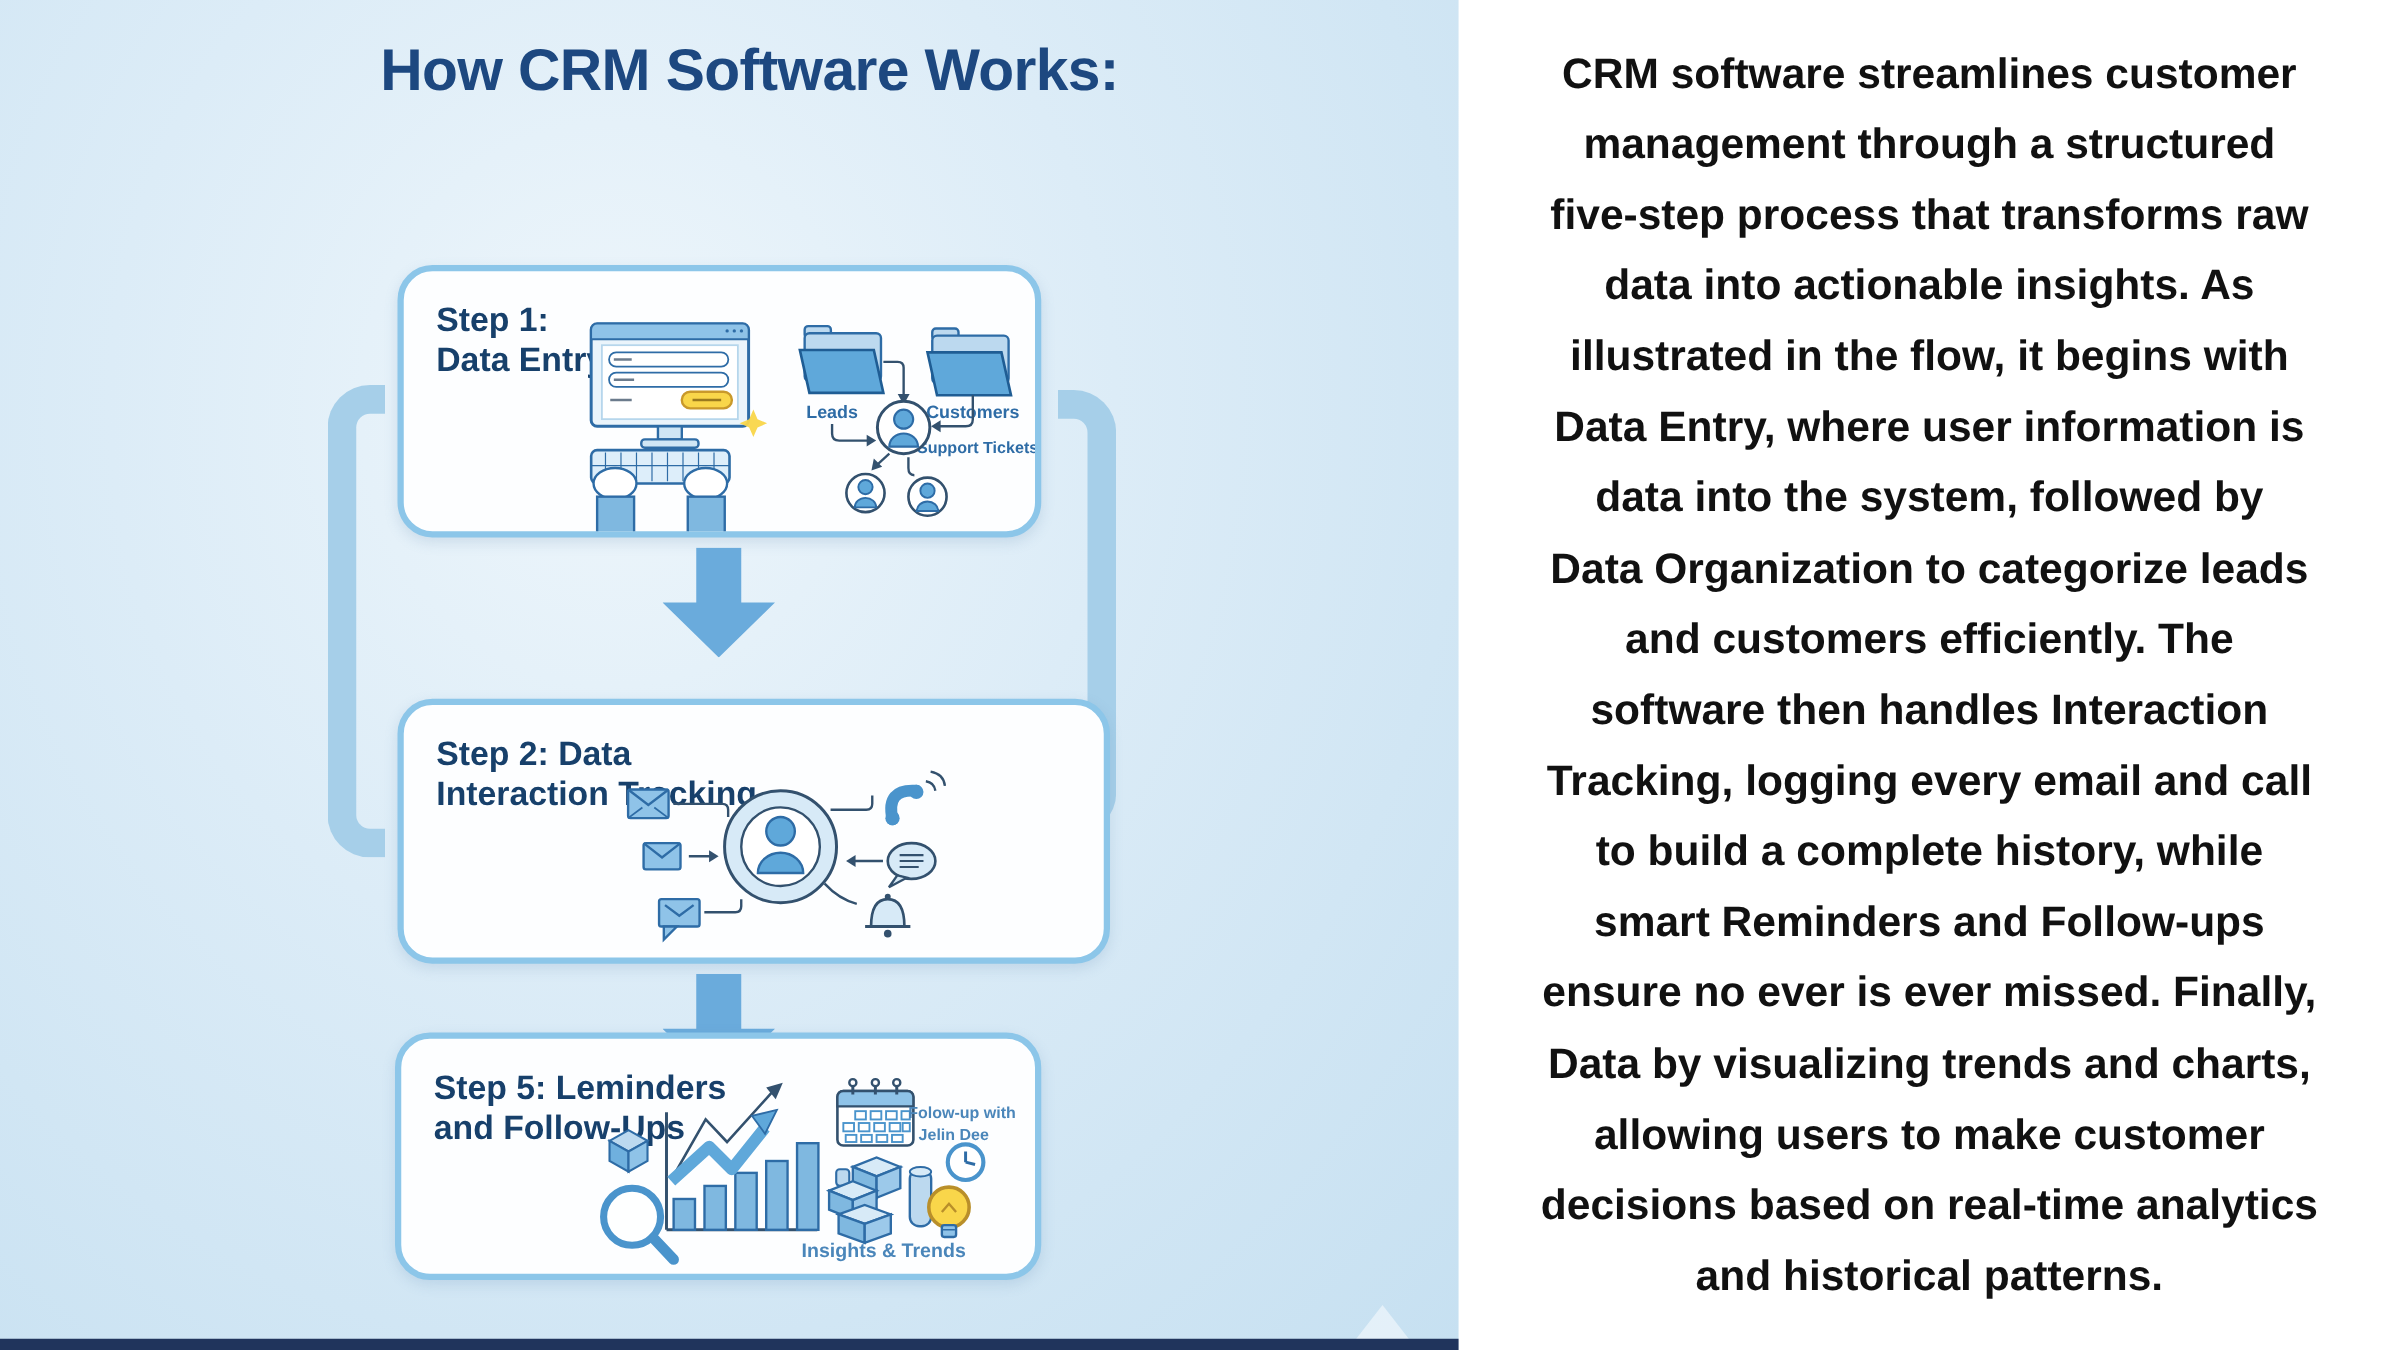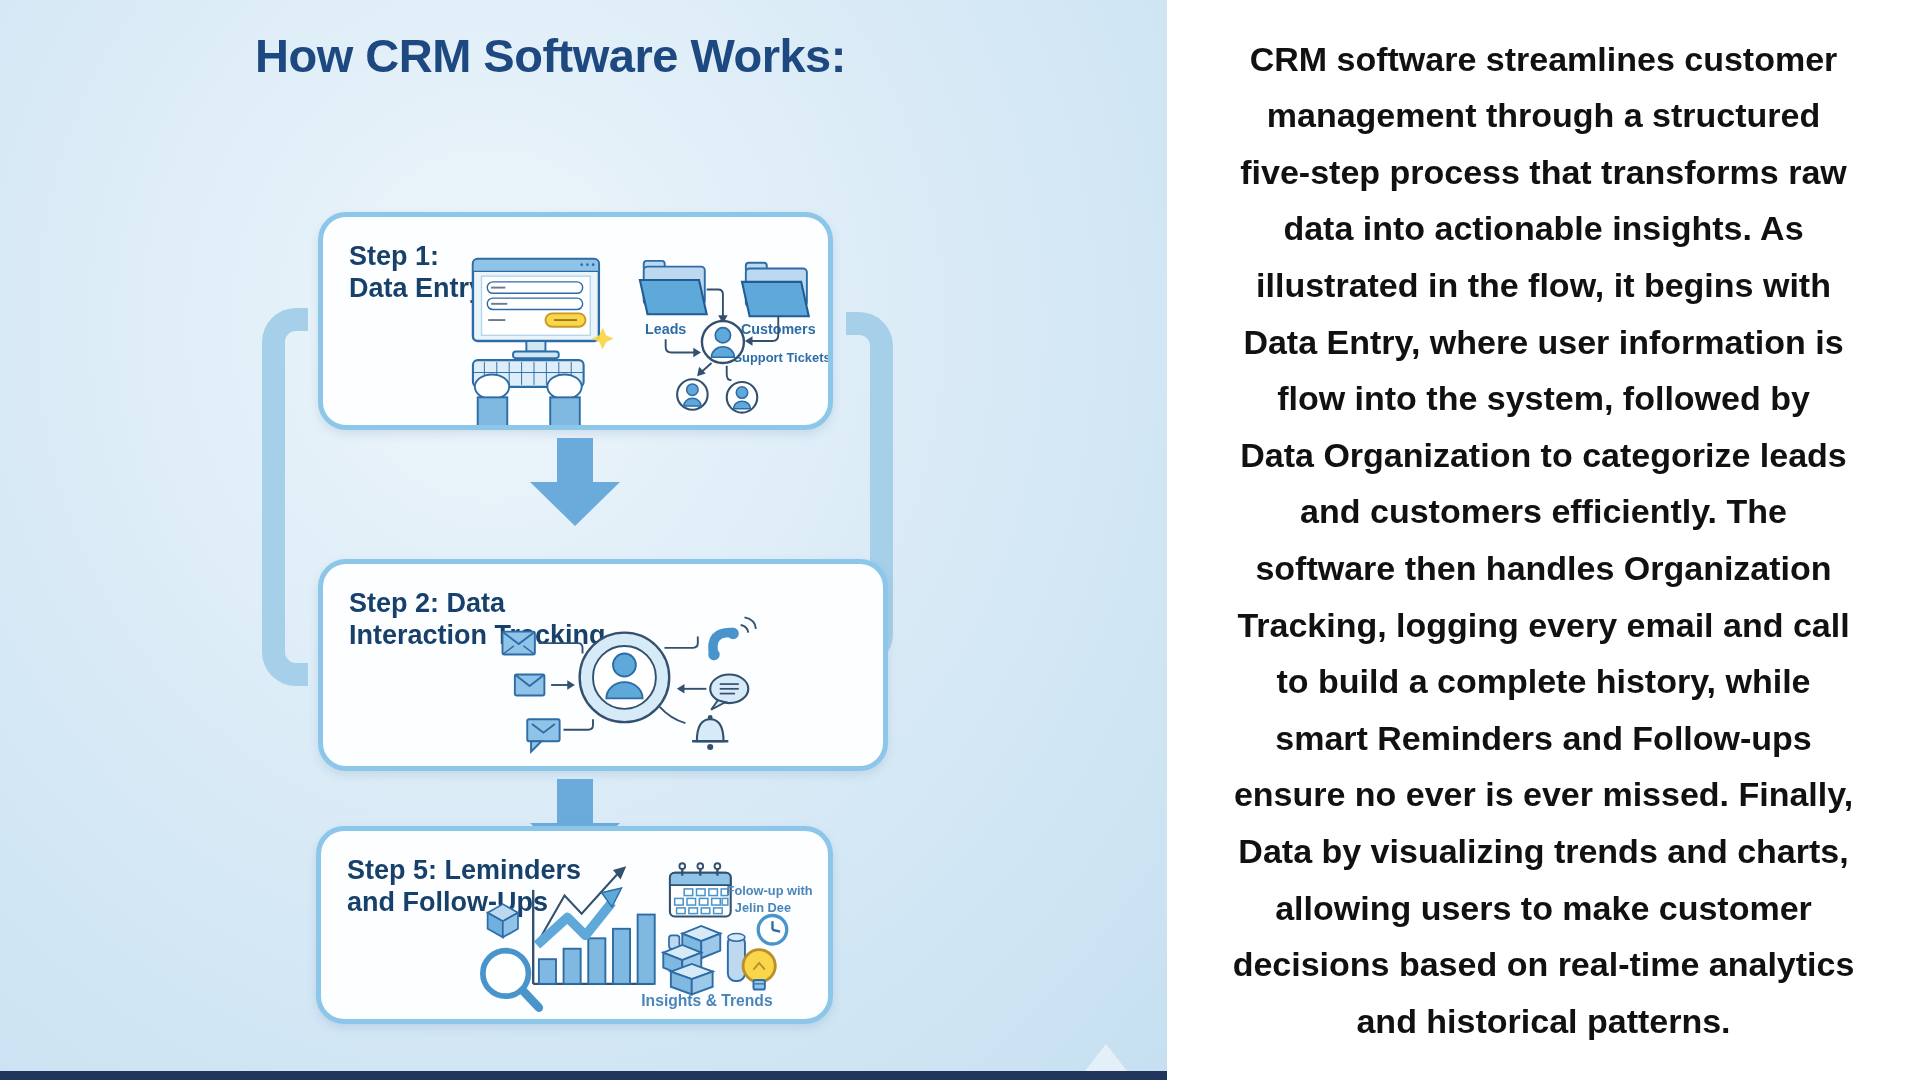--- a/index.html
+++ b/index.html
@@ -2,21 +2,21 @@
 <html><head>
 <meta charset="utf-8">
 <style>
   html,body{margin:0;padding:0;}
   body{width:1920px;height:1080px;overflow:hidden;font-family:"Liberation Sans",sans-serif;}
   .stage{position:relative;width:1920px;height:1080px;background:#fff;}
 
   
   .left-panel{position:absolute;left:0;top:0;width:1167px;height:1080px;
     background:radial-gradient(ellipse at 42% 30%, #eef6fb 0%, #dcecf7 42%, #c6e0f1 100%);}
-  .infographic-title{position:absolute;left:255px;top:28px;width:640px;text-align:left;
+  .infographic-title{position:absolute;left:255px;top:28px;width:640px;text-align:right;
     color:#1d4880;font-weight:bold;font-size:47px;line-height:1.2;letter-spacing:-0.5px;}
   .bracket{position:absolute;border:23px solid #a6cfe9;}
   .bracket-left{left:262px;top:308px;width:46px;height:378px;border-right:none;
     border-radius:34px 0 0 34px;box-sizing:border-box;}
   .bracket-right{left:846px;top:312px;width:47px;height:356px;border-left:none;
     border-radius:0 34px 34px 0;box-sizing:border-box;}
   .flow-box{position:absolute;background:#fdfeff;border:5px solid #8cc6e9;border-radius:28px;
     box-sizing:border-box;box-shadow:0 4px 10px rgba(100,140,180,.2);}
   .box1{left:318px;top:212px;width:515px;height:218px;}
   .box2{left:318px;top:559px;width:570px;height:212px;}
@@ -304,24 +304,24 @@
     <div class="bottom-bar"></div>
   </div>
 
   <div class="right-panel">
       <div class="text-line">CRM software streamlines customer</div>
       <div class="text-line">management through a structured</div>
       <div class="text-line">five-step process that transforms raw</div>
       <div class="text-line">data into actionable insights. As</div>
       <div class="text-line">illustrated in the flow, it begins with</div>
       <div class="text-line">Data Entry, where user information is</div>
-      <div class="text-line">flow into the system, followed by</div>
+      <div class="text-line">data into the system, followed by</div>
       <div class="text-line">Data Organization to categorize leads</div>
       <div class="text-line">and customers efficiently. The</div>
-      <div class="text-line">software then handles Organization</div>
+      <div class="text-line">software then handles Interaction</div>
       <div class="text-line">Tracking, logging every email and call</div>
       <div class="text-line">to build a complete history, while</div>
       <div class="text-line">smart Reminders and Follow-ups</div>
       <div class="text-line">ensure no ever is ever missed. Finally,</div>
       <div class="text-line">Data by visualizing trends and charts,</div>
       <div class="text-line">allowing users to make customer</div>
       <div class="text-line">decisions based on real-time analytics</div>
       <div class="text-line">and historical patterns.</div>
     </div>
 

